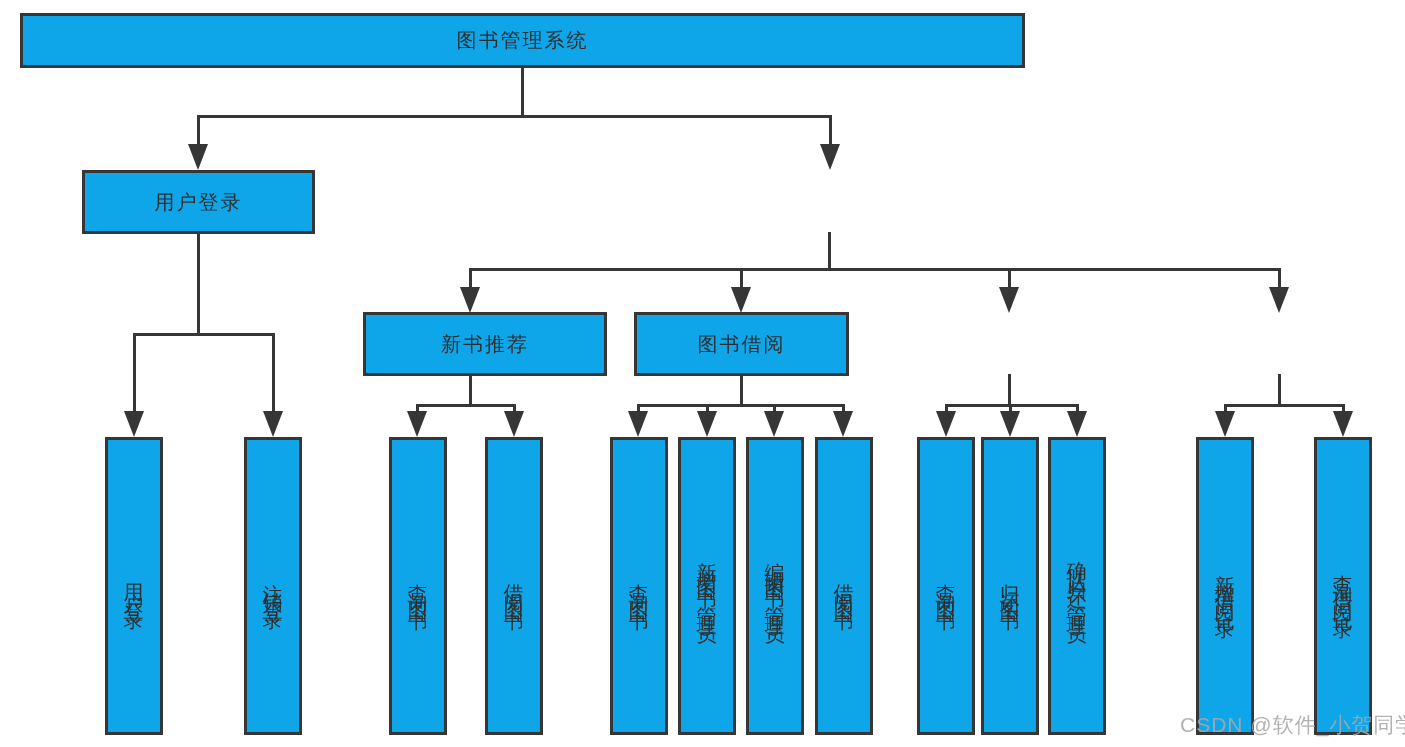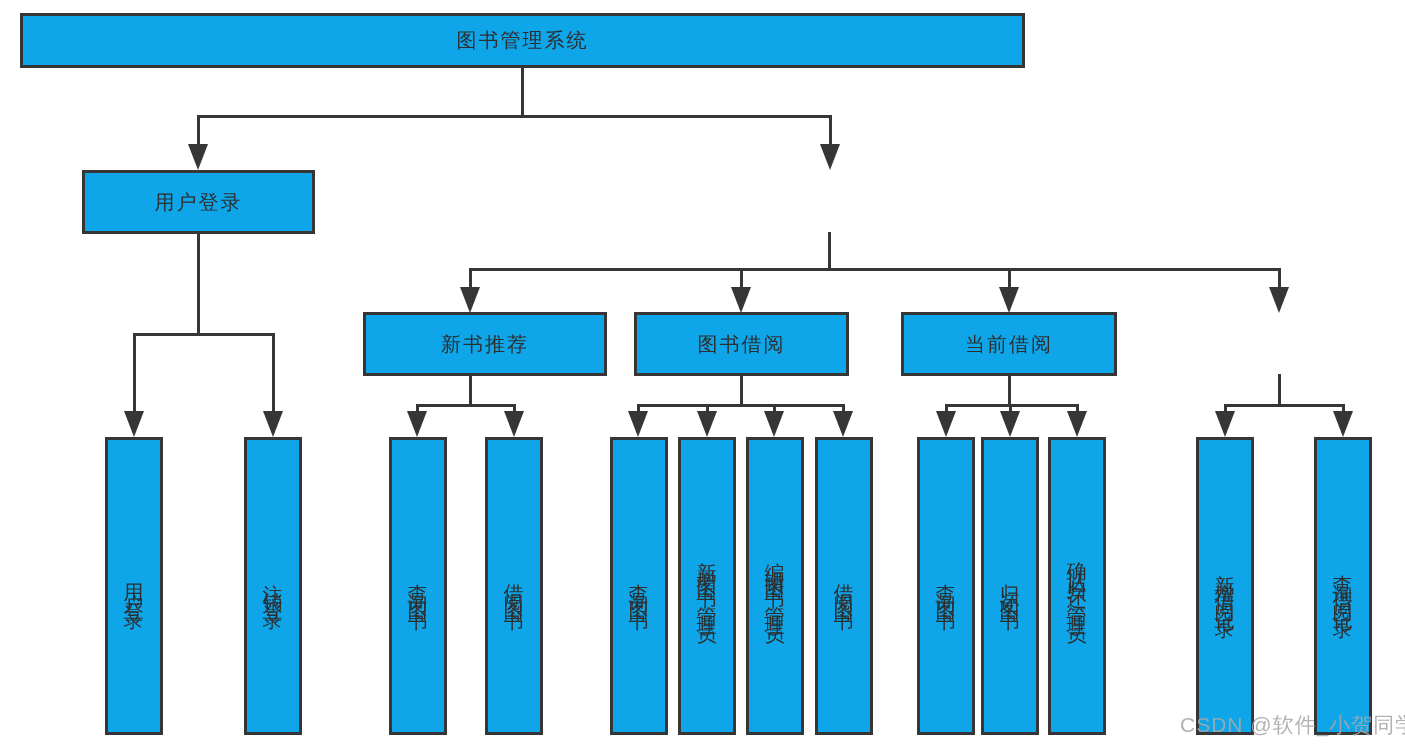--- a/index.html
+++ b/index.html
@@ -81,21 +81,20 @@
   <div class="ln" style="left:740px;top:268px;width:3px;height:23px;"></div>
   <div class="ln" style="left:1008px;top:268px;width:3px;height:23px;"></div>
   <div class="ln" style="left:1278px;top:268px;width:3px;height:23px;"></div>
   <div class="ah" style="left:460px;top:287px;"></div>
   <div class="ah" style="left:731px;top:287px;"></div>
   <div class="ah" style="left:999px;top:287px;"></div>
   <div class="ah" style="left:1269px;top:287px;"></div>
 
   <div class="box" style="left:363px;top:312px;width:244px;height:64px;">新书推荐</div>
   <div class="box" style="left:634px;top:312px;width:215px;height:64px;">图书借阅</div>
-  <div class="box" style="left:901px;top:312px;width:216px;height:64px;">当前借阅</div>
 
   <div class="ln" style="left:469px;top:374px;width:3px;height:33px;"></div>
   <div class="ln" style="left:416px;top:404px;width:100px;height:3px;"></div>
   <div class="ln" style="left:416px;top:404px;width:3px;height:10px;"></div>
   <div class="ln" style="left:513px;top:404px;width:3px;height:10px;"></div>
   <div class="ah" style="left:407px;top:411px;"></div>
   <div class="ah" style="left:504px;top:411px;"></div>
 
   <div class="ln" style="left:740px;top:374px;width:3px;height:33px;"></div>
   <div class="ln" style="left:637px;top:404px;width:208px;height:3px;"></div>

